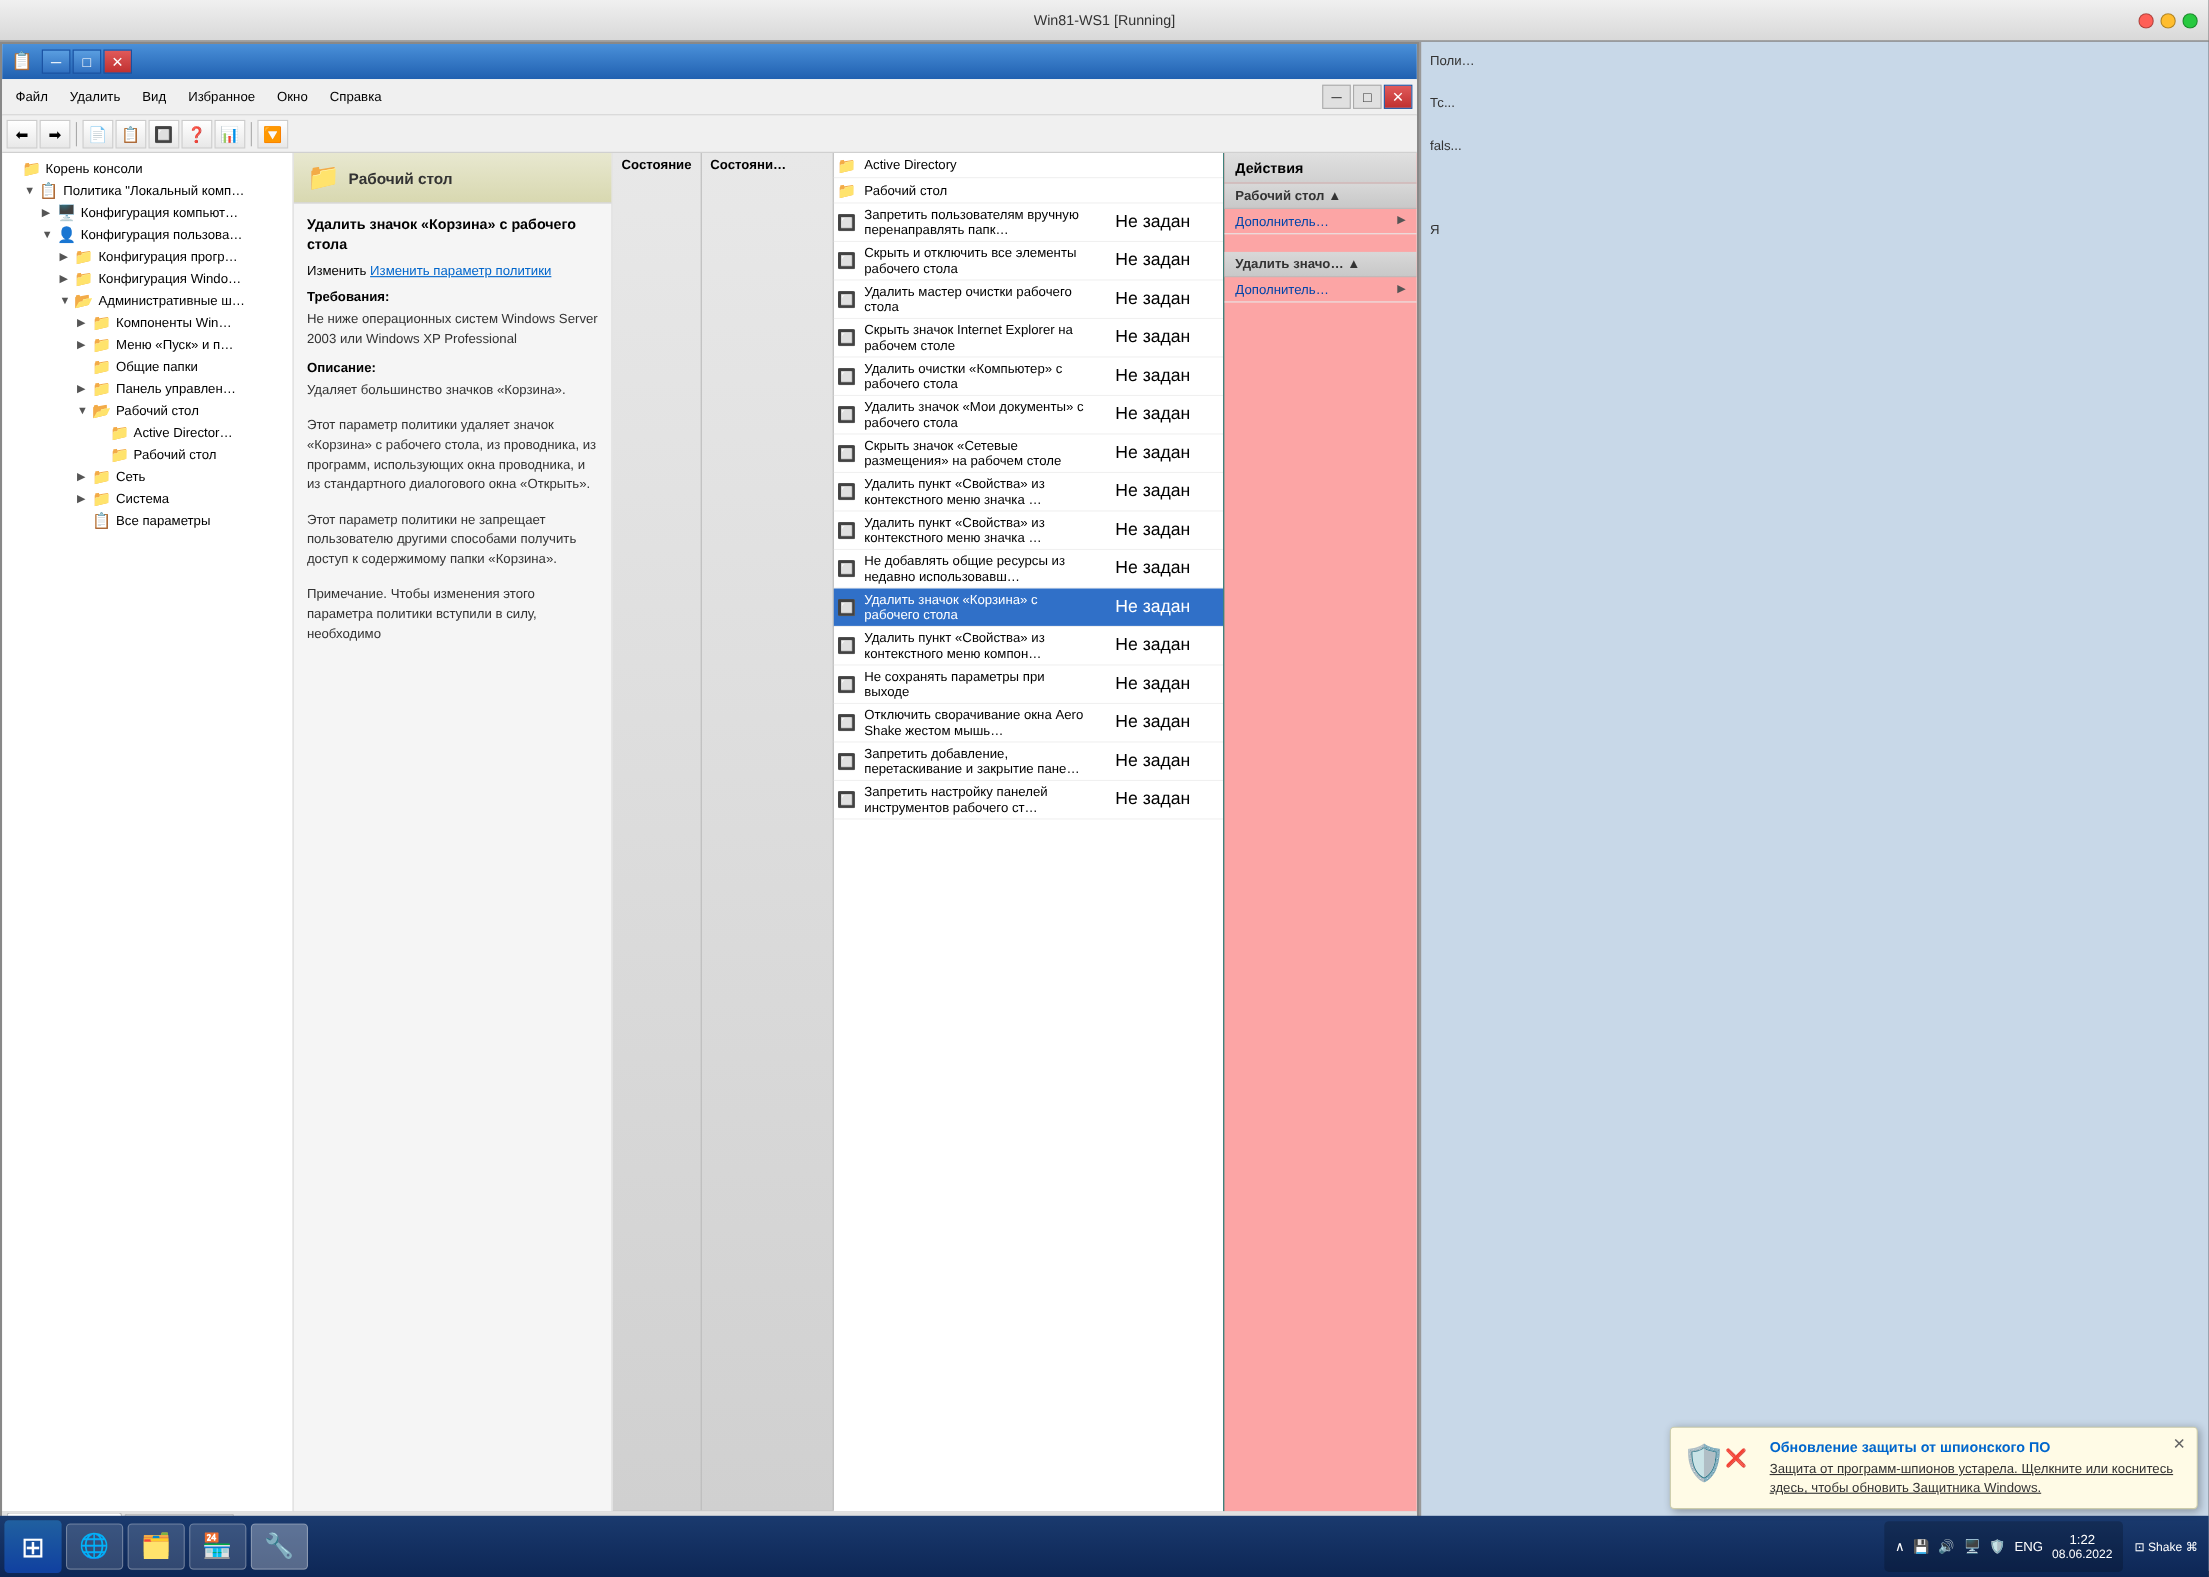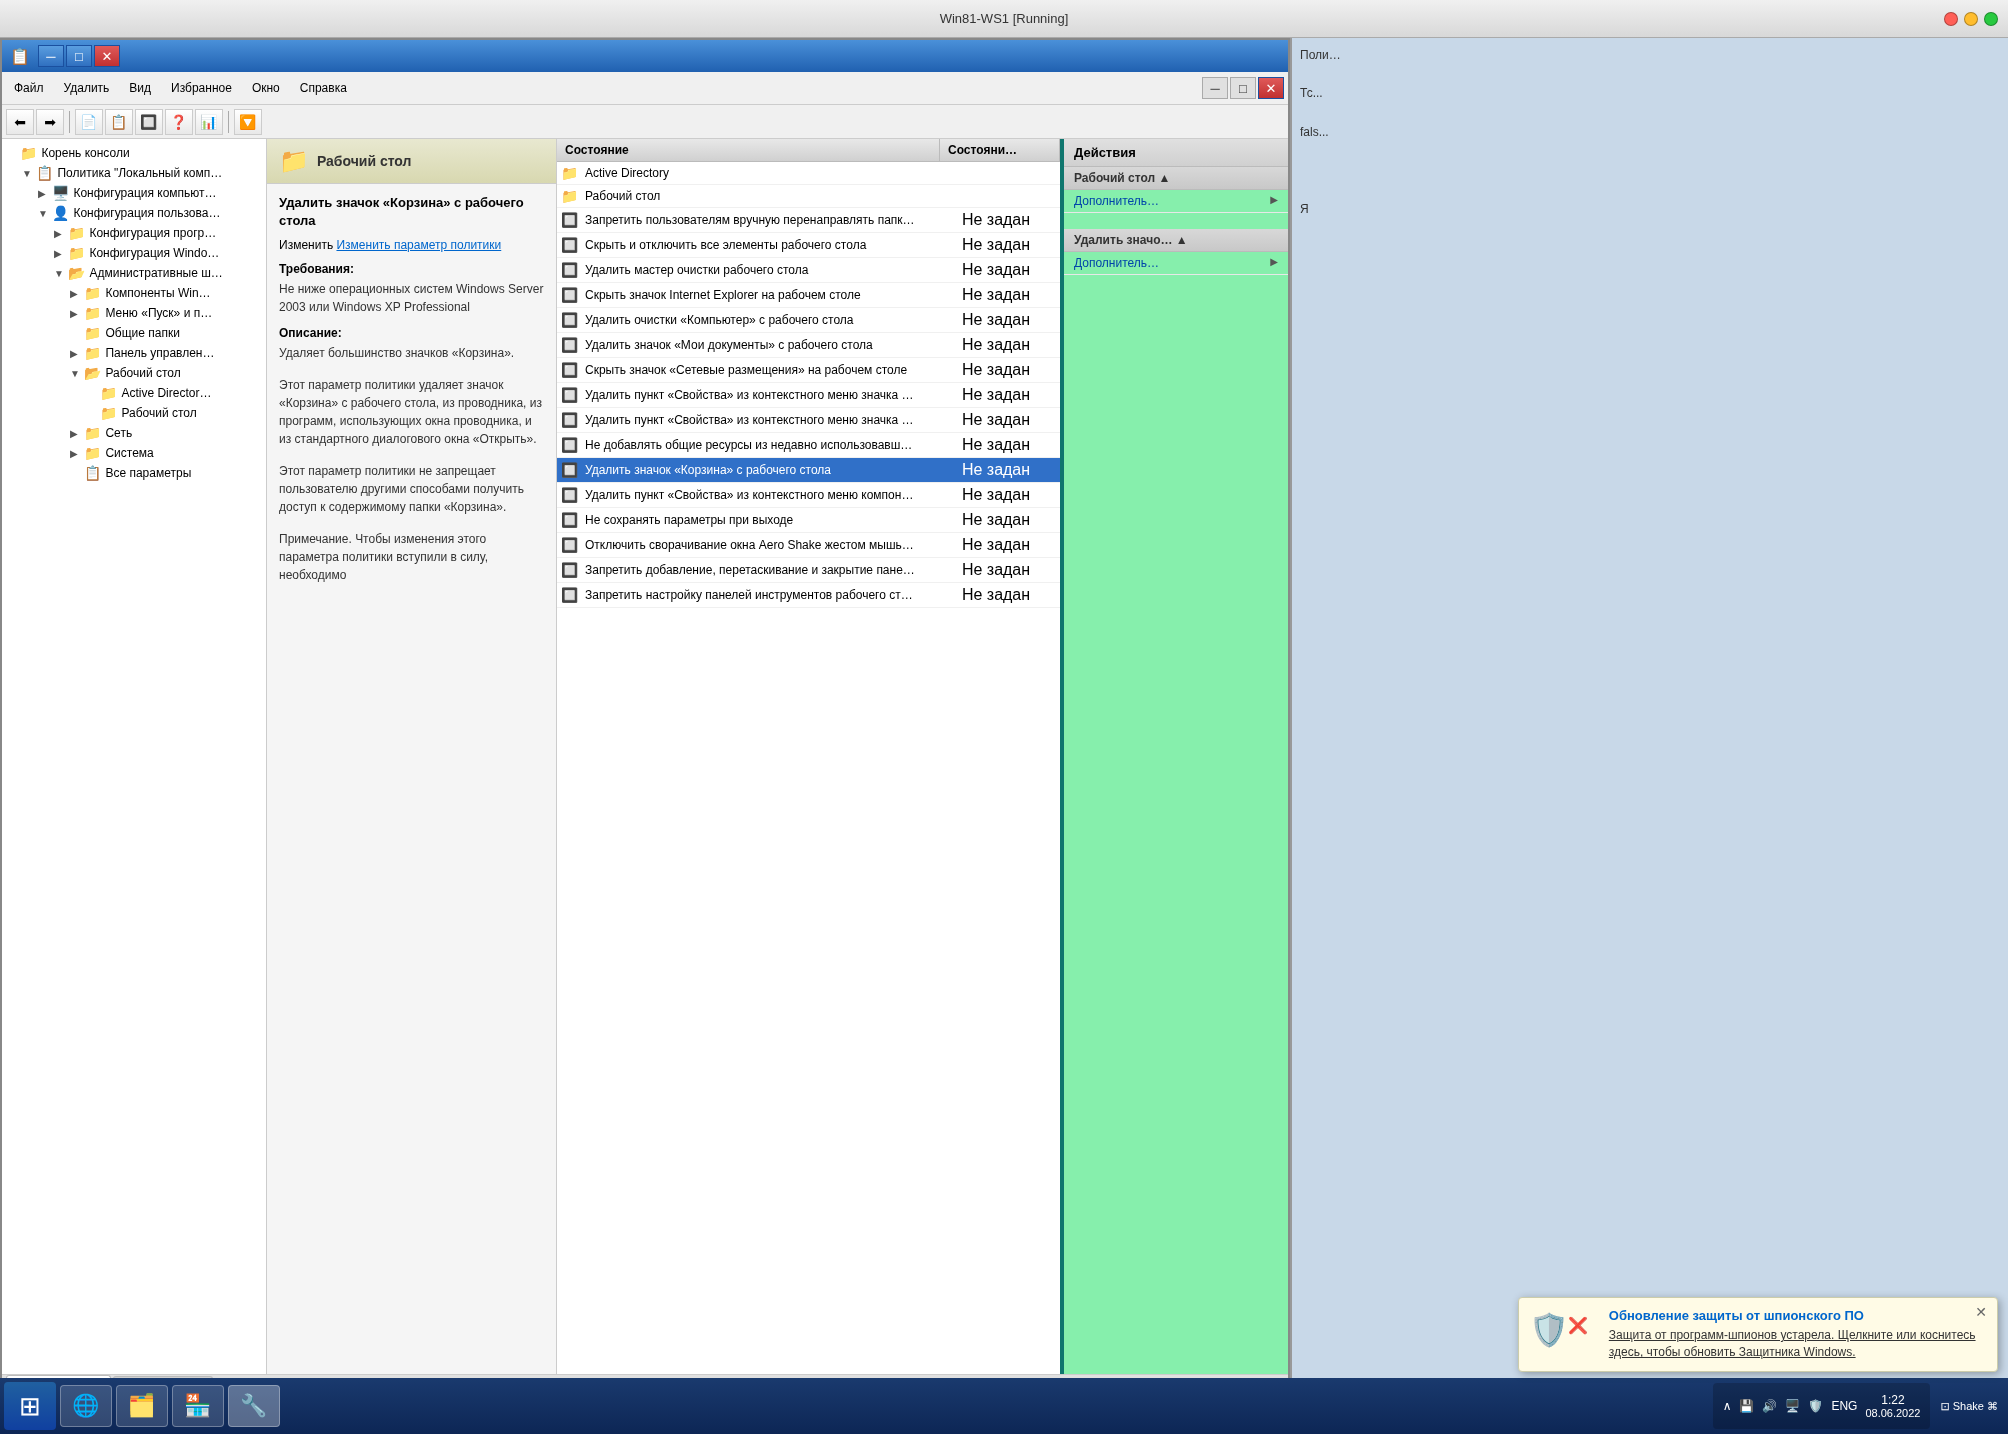--- a/index.html
+++ b/index.html
@@ -178,21 +178,21 @@
       line-height: 1.5;
       color: #333;
     }
 
     
     .list-panel {
       flex: 1;
       background: #fff;
       overflow: auto;
       display: flex;
-      flex-direction: column;
+      flex-direction: row;
     }
 
     .list-header {
       display: flex;
       background: linear-gradient(to bottom, #e8e8e8, #d0d0d0);
       border-bottom: 1px solid #bbb;
       font-size: 12px;
       font-weight: bold;
     }
 
@@ -214,23 +214,23 @@
       font-size: 12px;
     }
     .list-item.selected { background: #3070c8; color: white; }
 
     .list-item-icon { margin-right: 6px; font-size: 14px; min-width: 18px; }
     .list-item-name { flex: 1; }
     .list-item-status { width: 120px; font-size: 16px; text-align: center; }
 
     
     .actions-panel {
-      width: 228px;
-      background: #86efac;
-      border-left: 4px solid #0f766e;
+      width: 176px;
+      background: #fca5a5;
+      border-left: 1px solid #0f766e;
       overflow: auto;
     }
 
     .actions-title {
       background: linear-gradient(to bottom, #e0e0e0, #d0d0d0);
       padding: 6px 10px;
       font-size: 13px;
       font-weight: bold;
       border-bottom: 1px solid #bbb;
     }

